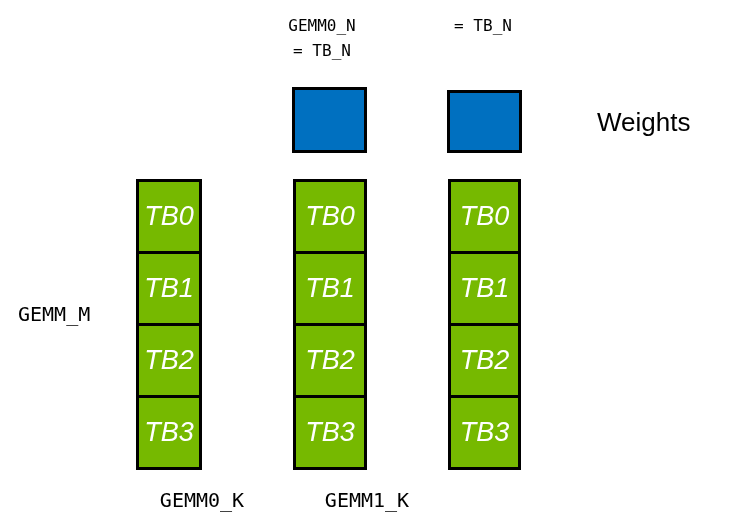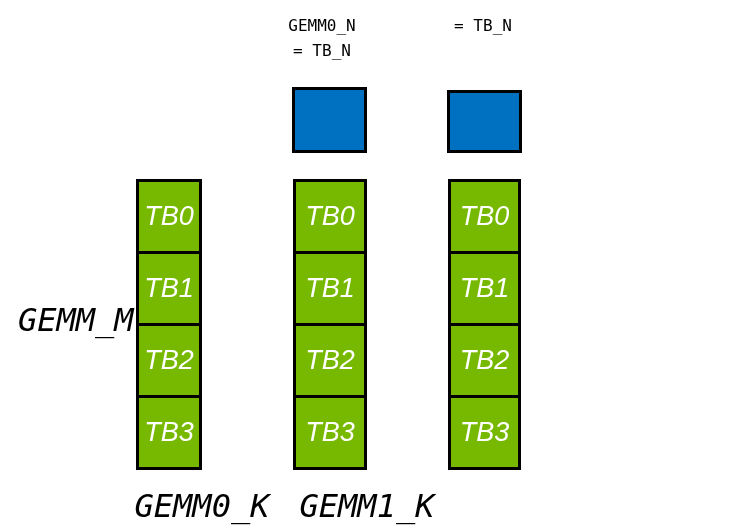--- a/index.html
+++ b/index.html
@@ -57,24 +57,23 @@
     position: absolute;
     font-size: 26px;
     line-height: 1;
     white-space: nowrap;
   }
   .weights-label { left: 597px; top: 109px; }
   .activations-label { left: 588px; top: 296px; }
   .mono-label {
     position: absolute;
     font-family: "DejaVu Sans Mono", monospace;
-    font-size: 32px;
+    font-size: 20px;
     line-height: 1;
     white-space: nowrap;
-    font-style: italic;
   }
   .gemm-m { left: 18px; top: 304px; }
   .gemm-k { top: 490px; transform: translateX(-50%); margin-left: 40px; }
   .k0 { left: 162px; }
   .k1 { left: 327px; }
 </style>
 </head>
 <body>
 
 <div class="canvas">
@@ -83,20 +82,21 @@
     <div>GEMM0_N</div>
     <div>= TB_N</div>
   </div>
   <div class="top-label tl1">
     <div>= TB_N</div>
   </div>
 
   <div class="weights-sq sq0"></div>
   <div class="weights-sq sq1"></div>
 
+  <div class="side-label weights-label">Weights</div>
 
   <div class="tb-column c0">
     <div class="tb-block">
         <span>TB0</span>
       </div>
     <div class="tb-block">
         <span>TB1</span>
       </div>
     <div class="tb-block">
         <span>TB2</span>

